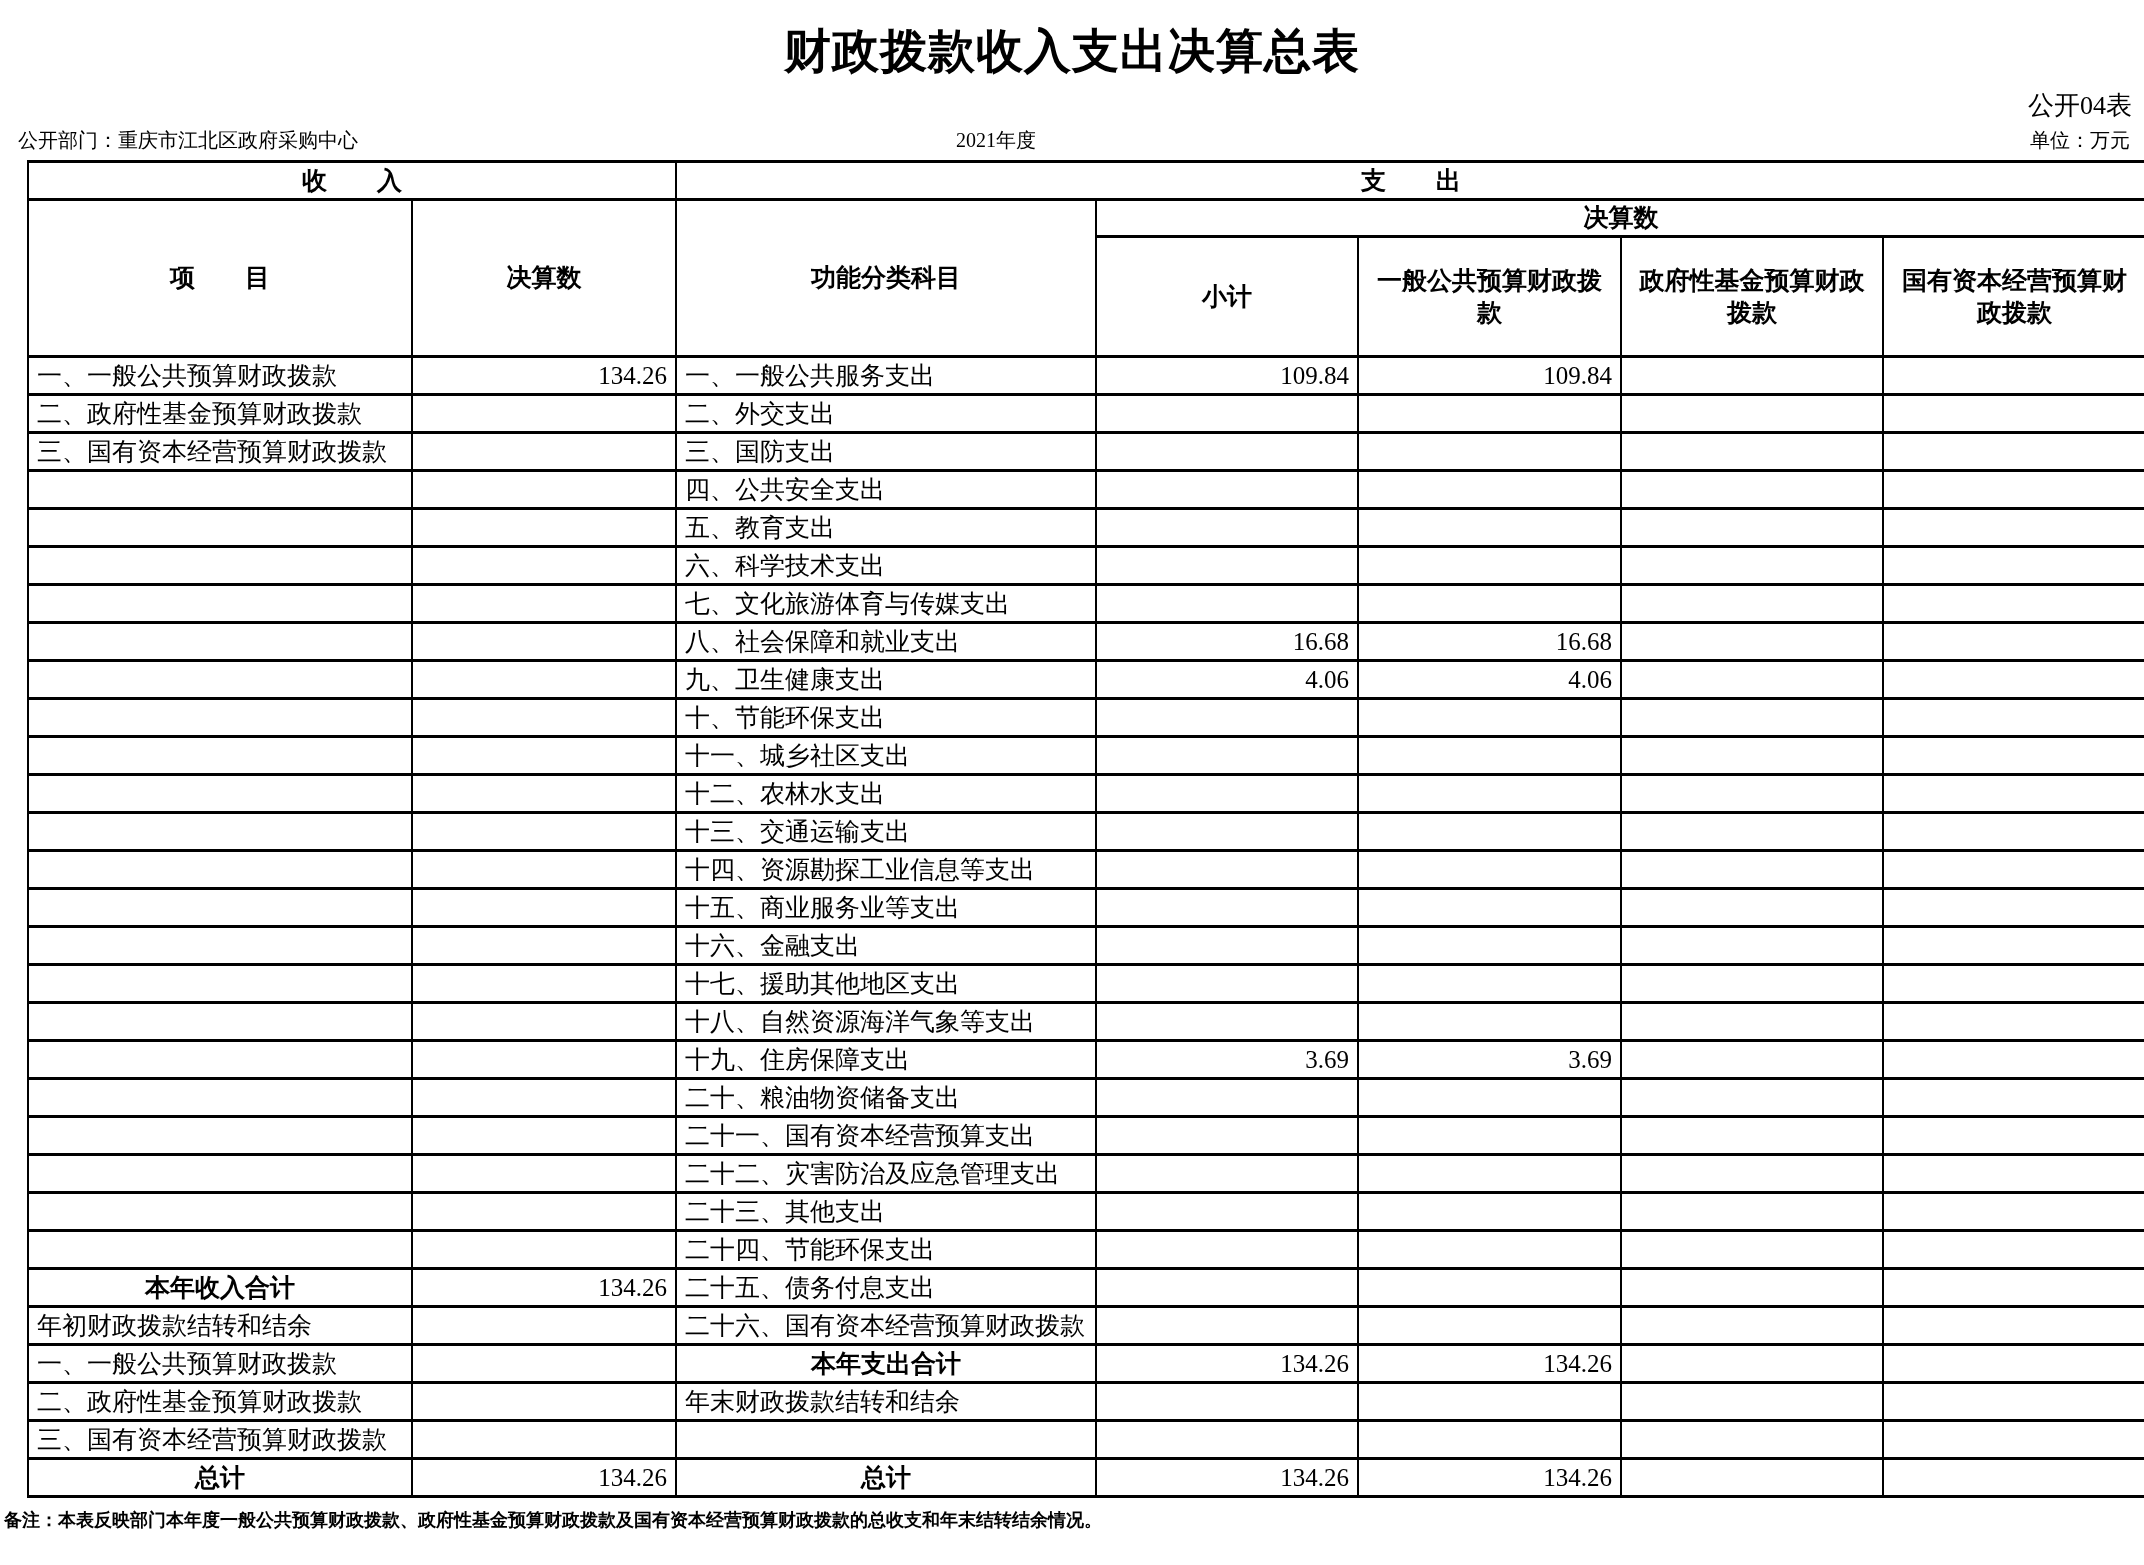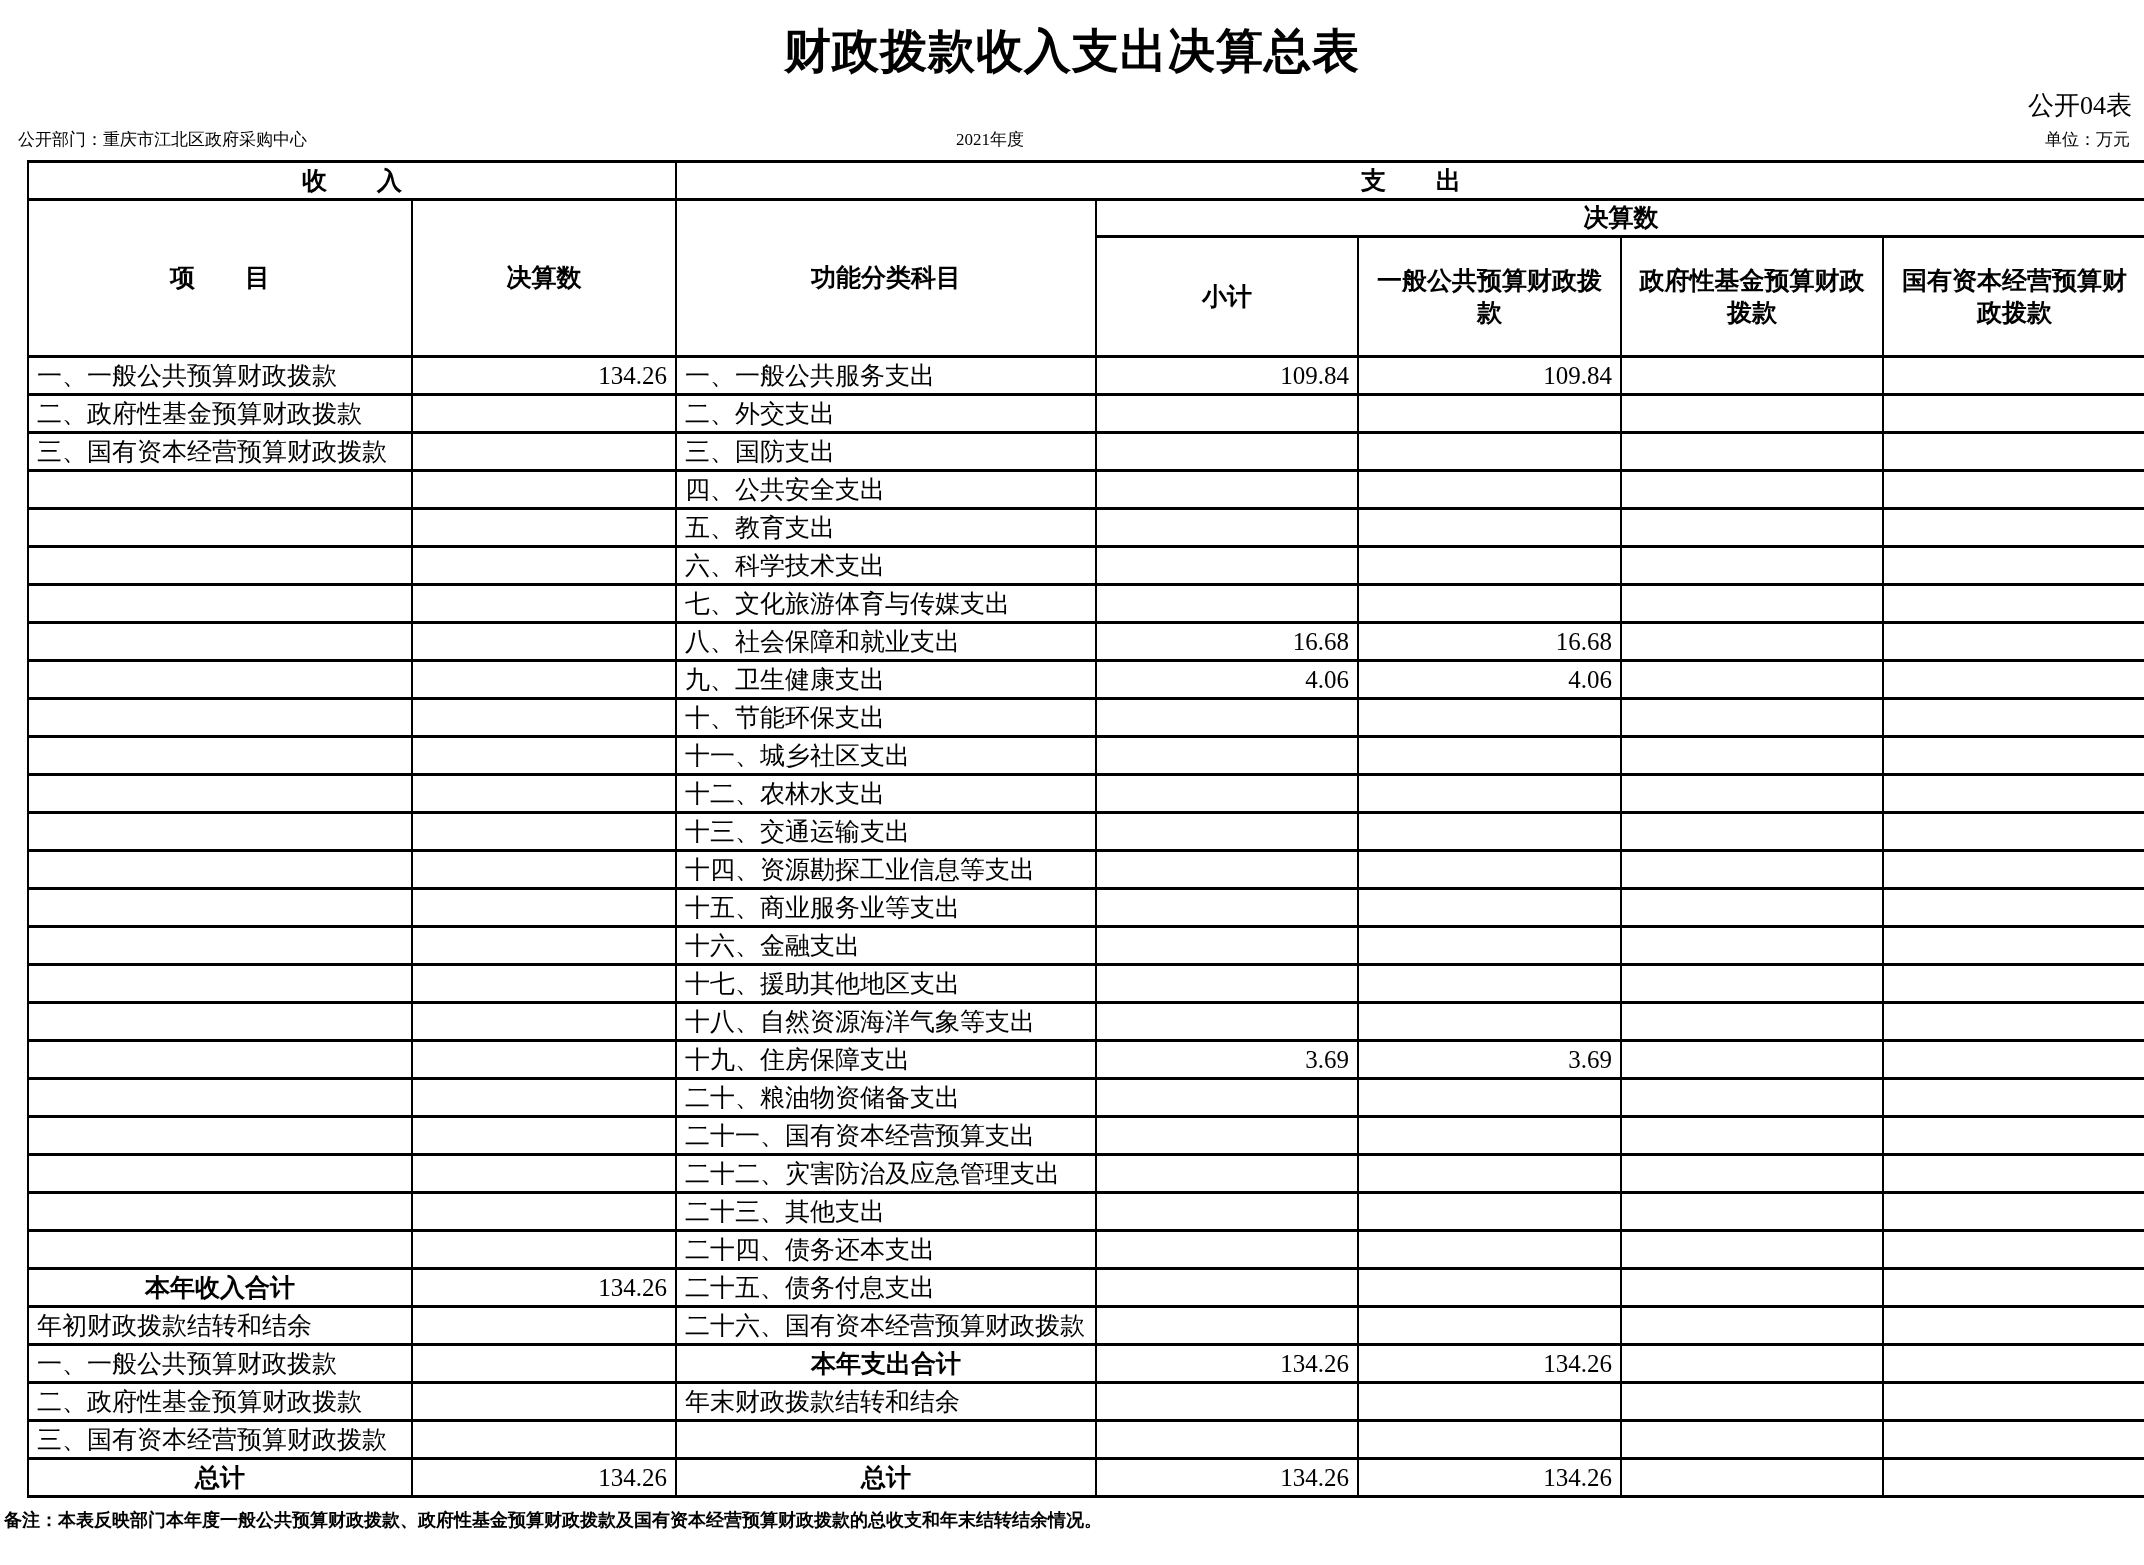--- a/index.html
+++ b/index.html
@@ -10,21 +10,21 @@
   }
   .title{
     text-align:center;font-size:47px;font-weight:bold;
     padding-top:12px;height:78px;line-height:78px;letter-spacing:1px;
   }
   .code-line{
     text-align:right;font-size:26px;height:32px;line-height:32px;
     padding-right:12px;
   }
   .meta-row{
-    position:relative;height:36px;font-size:17px;line-height:36px;
+    position:relative;height:36px;font-size:20px;line-height:36px;
   }
   .meta-dept{position:absolute;left:18px;top:0;}
   .meta-year{position:absolute;left:956px;top:0;}
   .meta-unit{position:absolute;right:14px;top:0;}
   table{
     border-collapse:collapse;table-layout:fixed;
     width:2118px;margin:2px 13px 0 27px;border-radius:16px;
   }
   th,td{
     border-left:2px solid #000;border-right:2px solid #000;
@@ -289,21 +289,21 @@
         <td class="num"></td>
         <td class="lbl">二十三、其他支出</td>
         <td class="num"></td>
         <td class="num"></td>
         <td class="num"></td>
         <td class="num"></td>
       </tr>
       <tr>
         <td class="lbl"></td>
         <td class="num"></td>
-        <td class="lbl">二十四、债务还本支出</td>
+        <td class="lbl">二十四、节能环保支出</td>
         <td class="num"></td>
         <td class="num"></td>
         <td class="num"></td>
         <td class="num"></td>
       </tr>
       <tr>
         <td class="total">本年收入合计</td>
         <td class="num">134.26</td>
         <td class="lbl">二十五、债务付息支出</td>
         <td class="num"></td>

